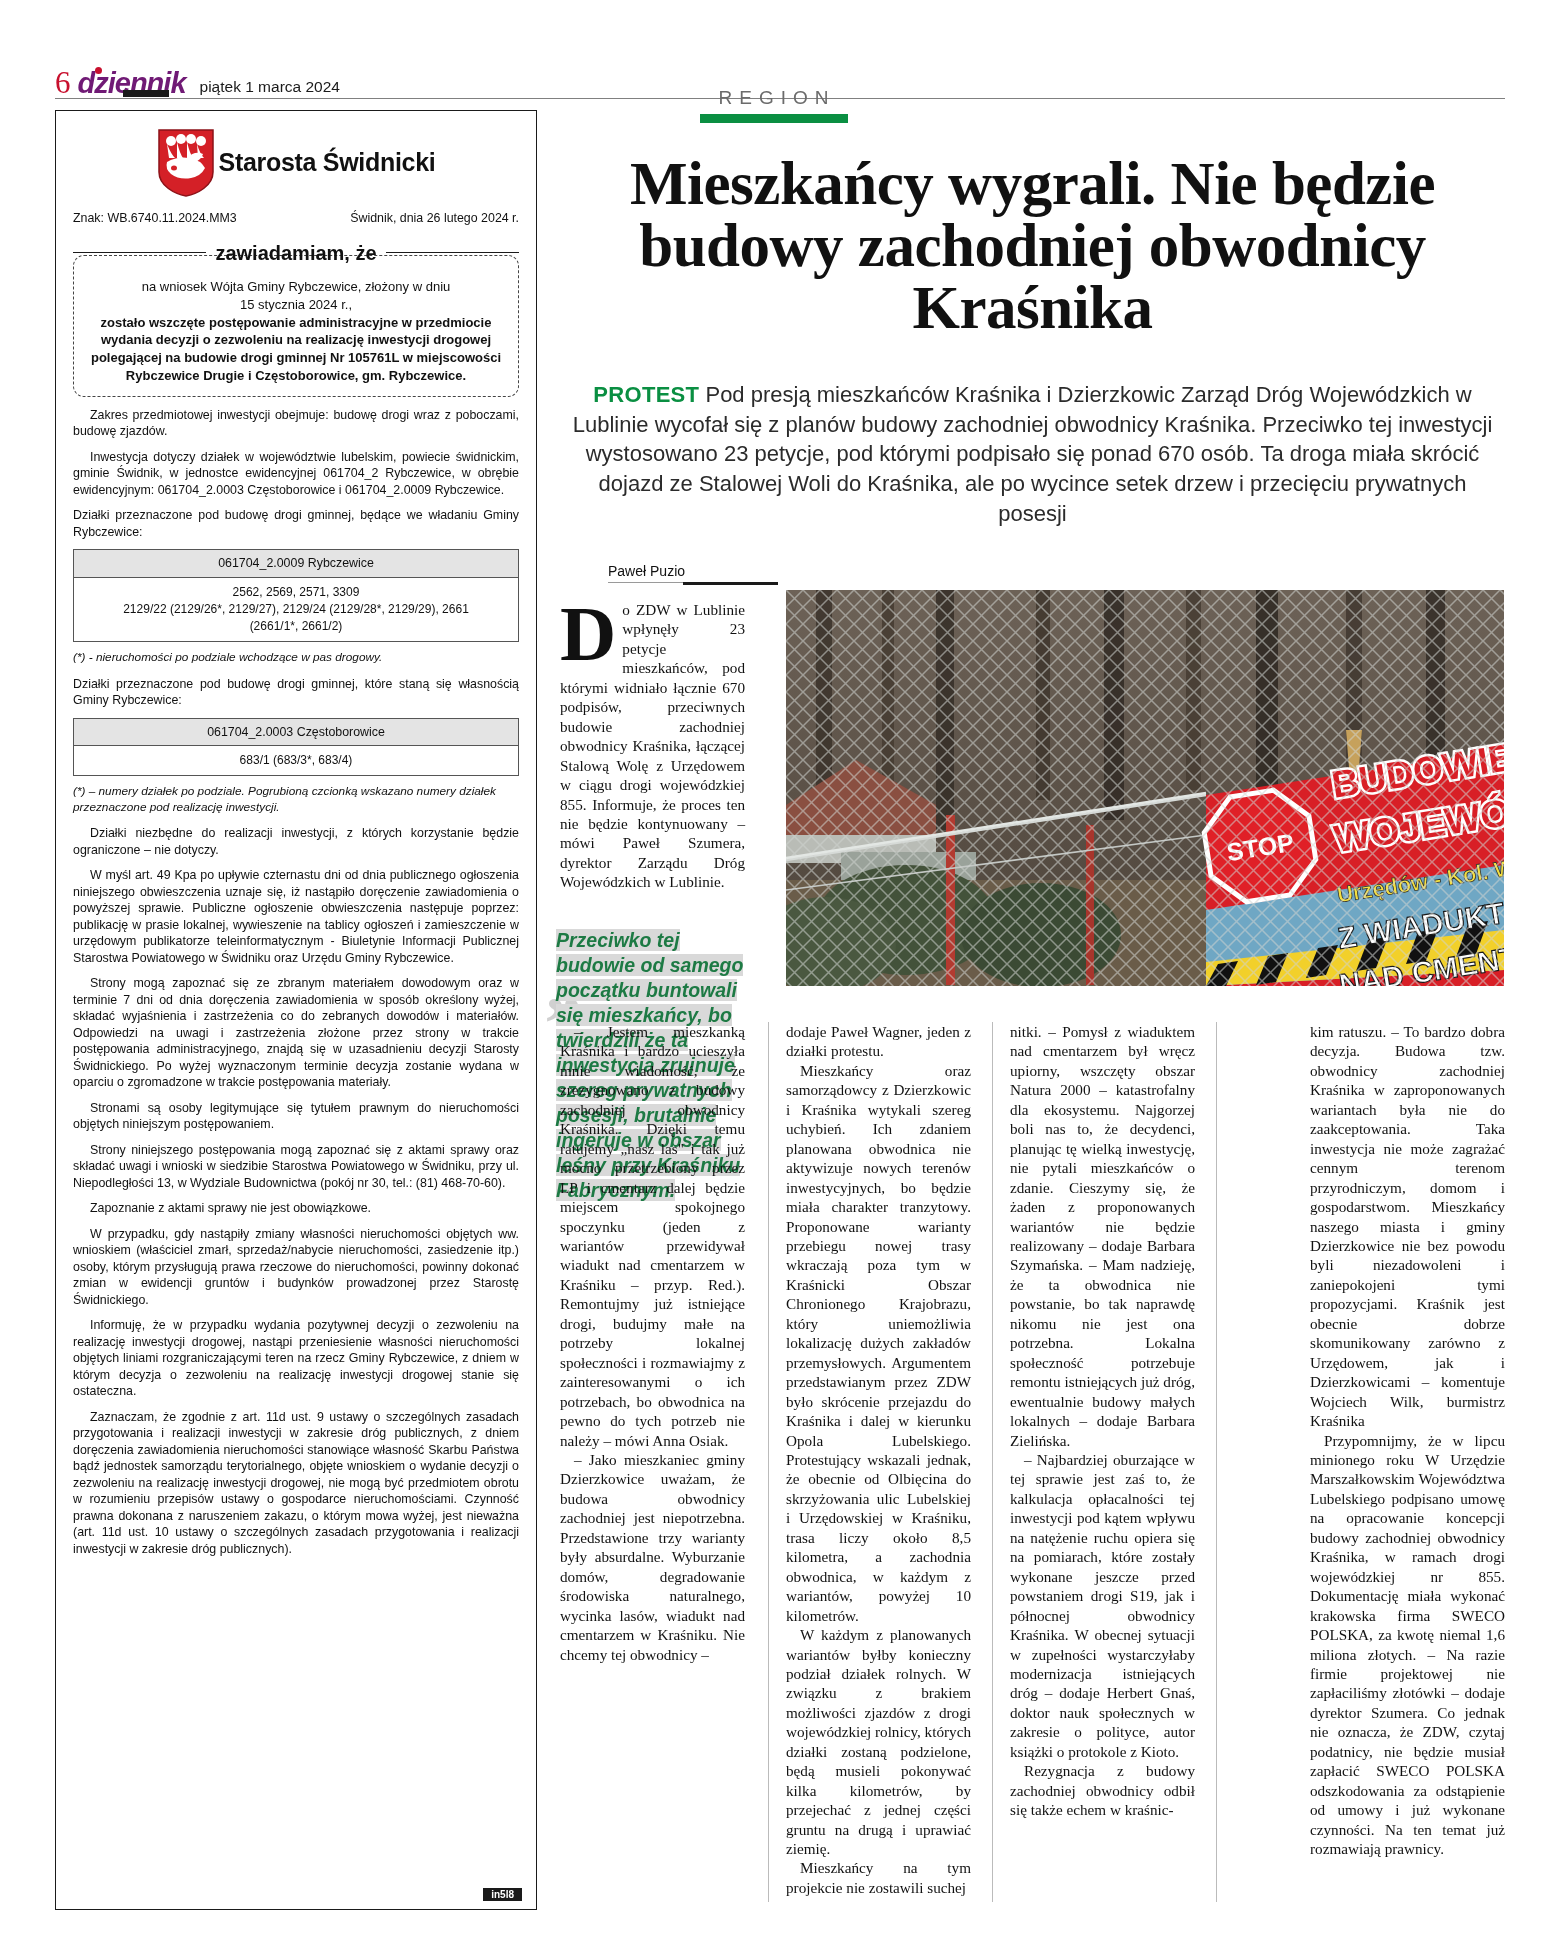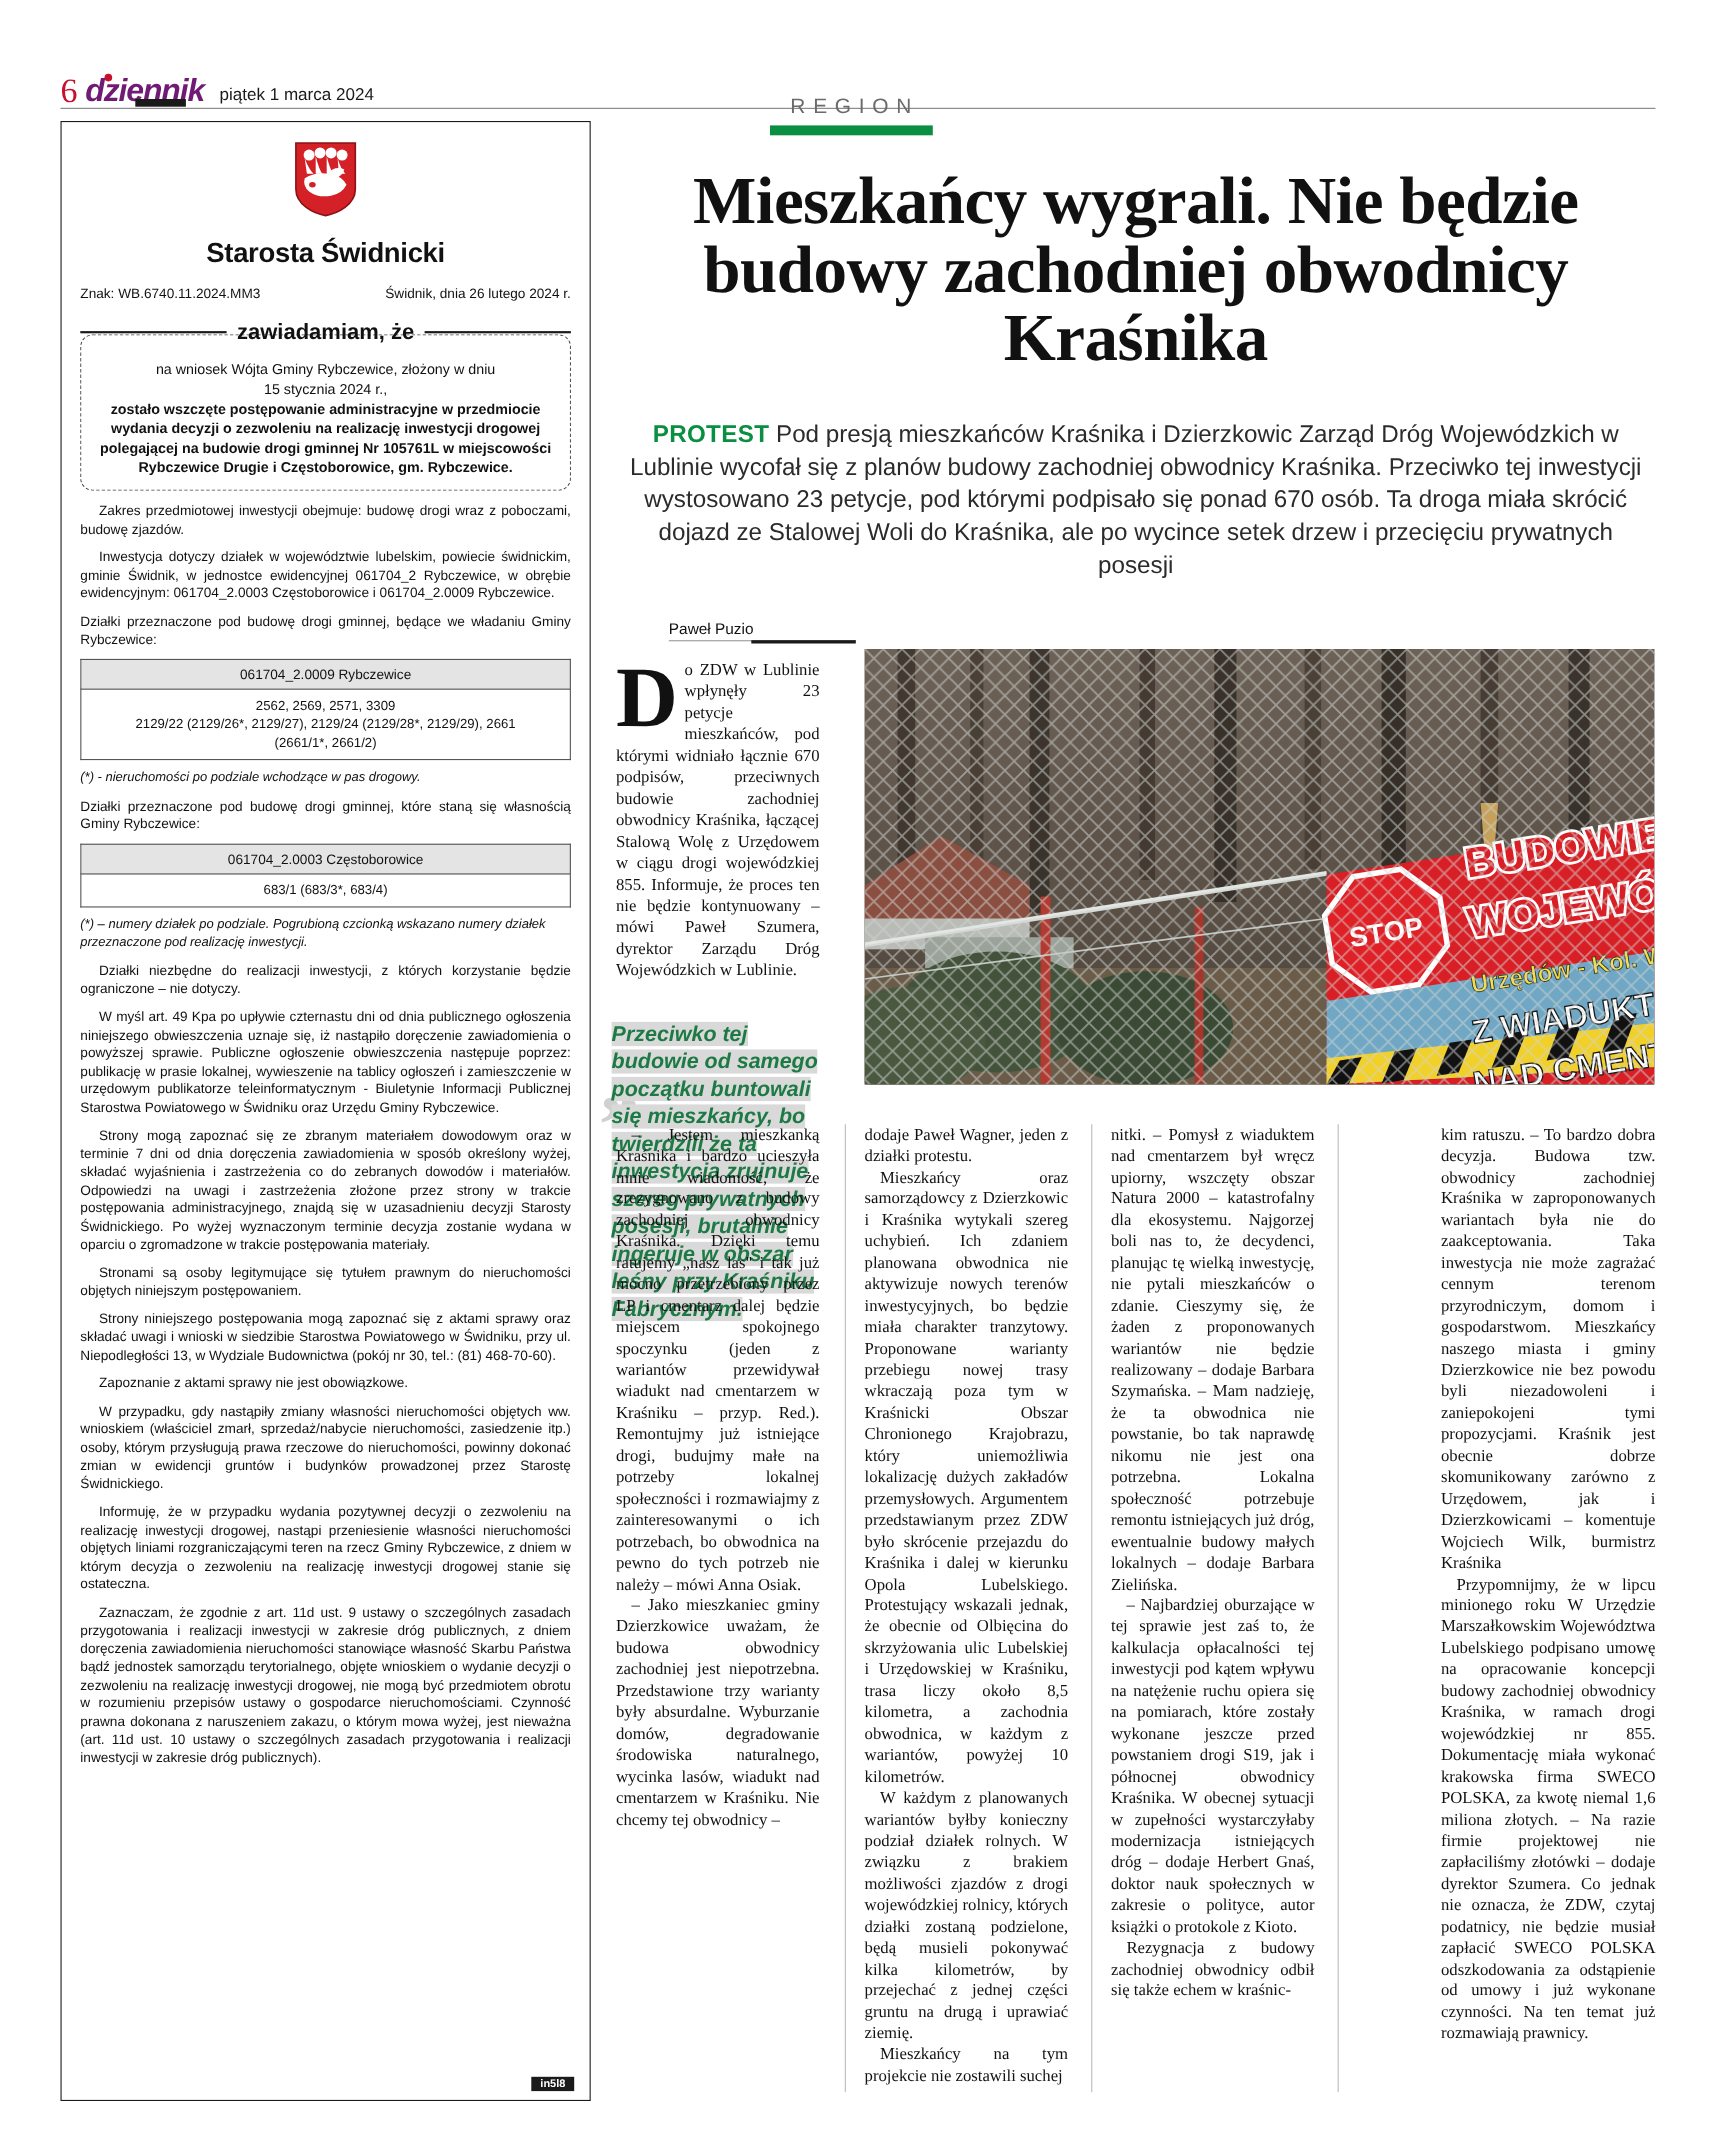--- a/index.html
+++ b/index.html
@@ -15,21 +15,21 @@
   .issue-date{font-size:15.5px;color:#1a1a1a;padding-left:14px;padding-bottom:2px;white-space:nowrap;}
   .rule-top{position:absolute;left:55px;top:98px;width:1450px;height:1px;background:#808080;}
 
   .section-kicker{position:absolute;left:684px;top:60px;width:180px;text-align:center;margin-top:28px;}
   .section-kicker .txt{font-size:19px;letter-spacing:7px;color:#6b6b6b;line-height:1;padding-left:6px;}
   .section-kicker .underline{margin-top:7px;height:9px;background:#0a8f42;width:148px;margin-left:auto;margin-right:auto;}
 
   
   .notice{position:absolute;left:55px;top:110px;width:482px;height:1800px;border:1.6px solid #1a1a1a;box-sizing:border-box;padding:14px 17px 6px 17px;}
   .notice-inner{font-size:12.4px;line-height:1.33;color:#111;}
-  .crest-row{display:flex;align-items:center;justify-content:center;gap:16px;margin-top:3px;margin-bottom:12px;flex-direction:column;}
+  .crest-row{display:flex;align-items:center;justify-content:center;gap:4px;margin-top:3px;margin-bottom:12px;}
   .crest{width:58px;height:70px;position:relative;}
   .crest svg{display:block;}
   .crest-title{font-size:25px;font-weight:bold;letter-spacing:-.3px;}
   .znak-row{display:flex;justify-content:space-between;font-size:12.4px;margin-bottom:13px;}
   .obw{text-align:center;font-size:25px;font-weight:bold;letter-spacing:.2px;margin:2px 0 14px 0;}
   .p{margin:0 0 9px 0;text-align:justify;}
   .p.indent{text-indent:17px;}
   .zaw-wrap{display:flex;align-items:center;gap:9px;margin:12px 0 0 0;}
   .zaw-line{flex:1;height:1.4px;background:#1a1a1a;}
   .zaw-txt{font-size:20px;font-weight:bold;white-space:nowrap;}

